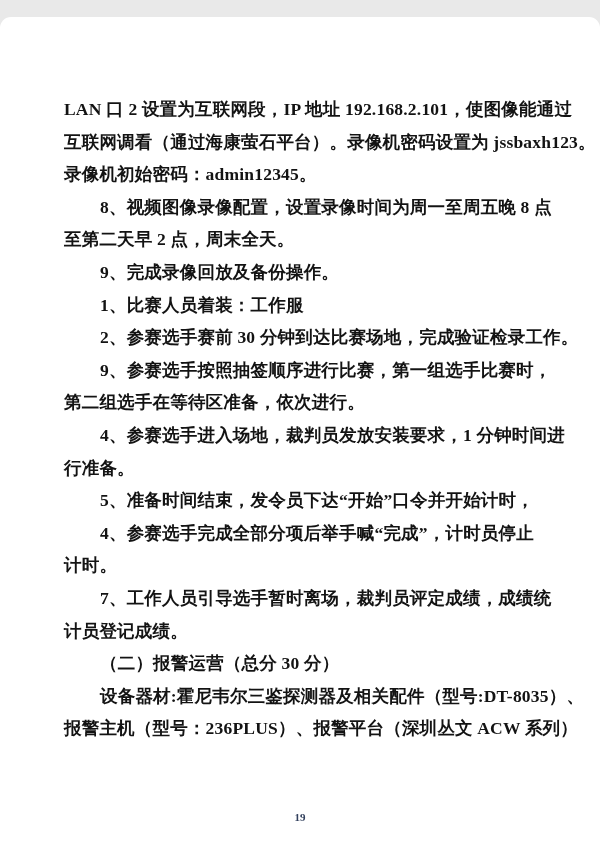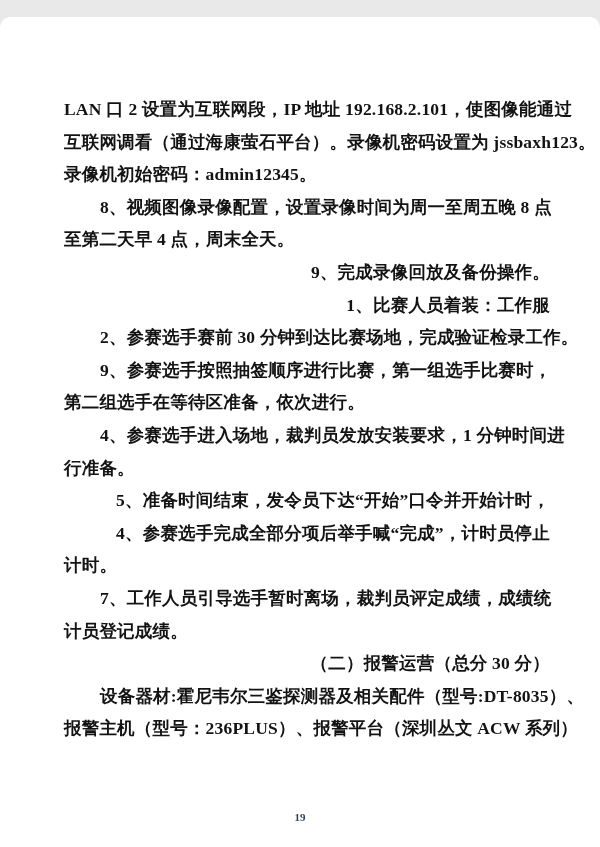--- a/index.html
+++ b/index.html
@@ -28,21 +28,20 @@
     font-weight: 700;
     color: #131313;
     line-height: 32.6px;
     height: 32.6px;
     white-space: nowrap;
     overflow: visible;
     letter-spacing: 0.2px;
   }
   .line.indent {
     text-indent: 36px;
-    text-align: right;
   }
   .page-number {
     position: absolute;
     top: 794px;
     left: 0;
     width: 100%;
     text-align: center;
     font-size: 11px;
     font-weight: 700;
     color: #33415e;
@@ -51,21 +50,21 @@
 </style>
 </head>
 <body>
 
 <div class="page">
   <div class="text-body">
       <div class="line">LAN 口 2 设置为互联网段，IP 地址 192.168.2.101，使图像能通过</div>
       <div class="line">互联网调看（通过海康萤石平台）。录像机密码设置为 jssbaxh123。</div>
       <div class="line">录像机初始密码：admin12345。</div>
       <div class="line indent">8、视频图像录像配置，设置录像时间为周一至周五晚 8 点</div>
-      <div class="line">至第二天早 4 点，周末全天。</div>
+      <div class="line">至第二天早 2 点，周末全天。</div>
       <div class="line indent">9、完成录像回放及备份操作。</div>
       <div class="line indent">1、比赛人员着装：工作服</div>
       <div class="line indent">2、参赛选手赛前 30 分钟到达比赛场地，完成验证检录工作。</div>
       <div class="line indent">9、参赛选手按照抽签顺序进行比赛，第一组选手比赛时，</div>
       <div class="line">第二组选手在等待区准备，依次进行。</div>
       <div class="line indent">4、参赛选手进入场地，裁判员发放安装要求，1 分钟时间进</div>
       <div class="line">行准备。</div>
       <div class="line indent">5、准备时间结束，发令员下达“开始”口令并开始计时，</div>
       <div class="line indent">4、参赛选手完成全部分项后举手喊“完成”，计时员停止</div>
       <div class="line">计时。</div>

